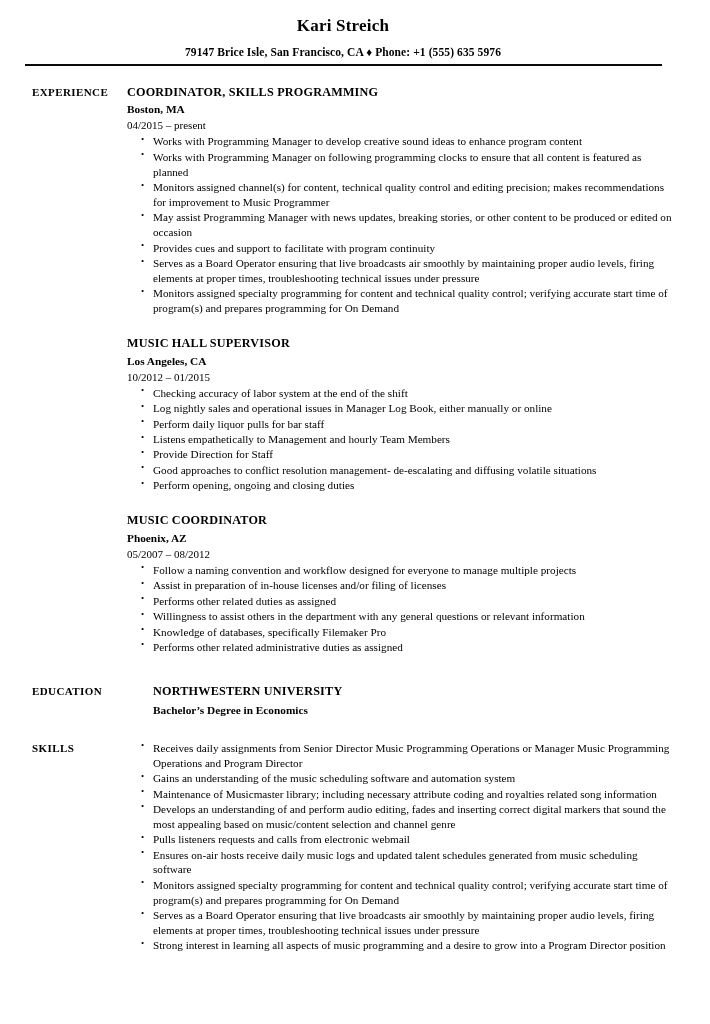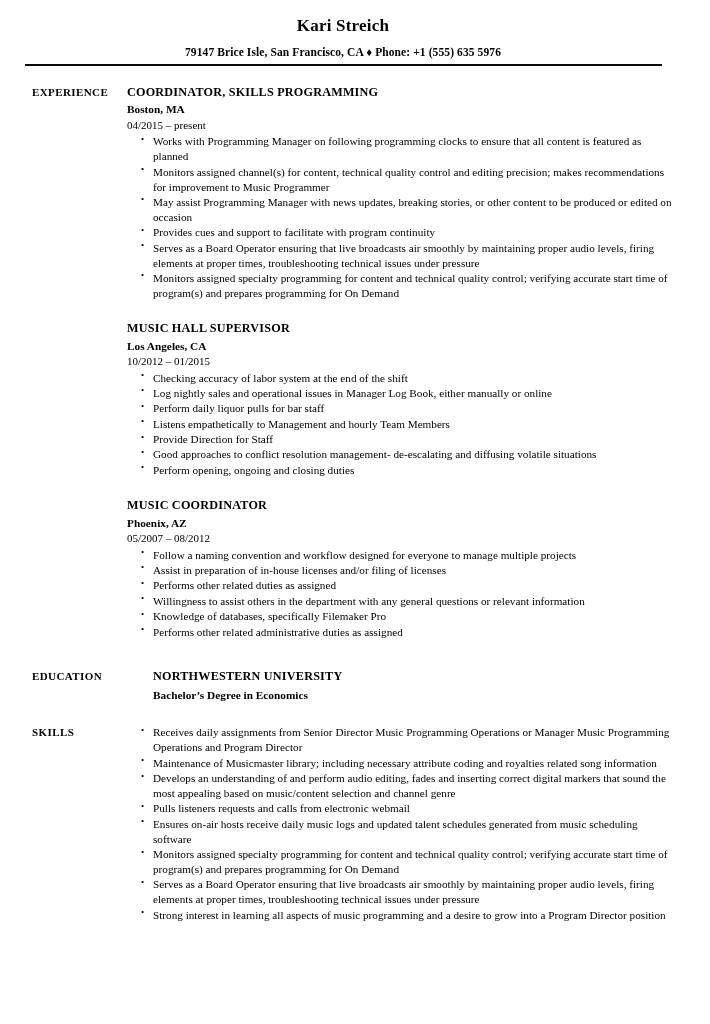--- a/index.html
+++ b/index.html
@@ -144,20 +144,21 @@
 
   <div class="section sec-experience">
     <div class="section-label">EXPERIENCE</div>
     <div class="section-body">
 
       <div class="job">
         <div class="job-title">COORDINATOR, SKILLS PROGRAMMING</div>
         <div class="job-location">Boston, MA</div>
         <div class="job-dates">04/2015 – present</div>
         <ul class="bullets">
+          <li>Works with Programming Manager to develop creative sound ideas to enhance program content</li>
           <li>Works with Programming Manager on following programming clocks to ensure that all content is featured as planned</li>
           <li>Monitors assigned channel(s) for content, technical quality control and editing precision; makes recommendations for improvement to Music Programmer</li>
           <li>May assist Programming Manager with news updates, breaking stories, or other content to be produced or edited on occasion</li>
           <li>Provides cues and support to facilitate with program continuity</li>
           <li>Serves as a Board Operator ensuring that live broadcasts air smoothly by maintaining proper audio levels, firing elements at proper times, troubleshooting technical issues under pressure</li>
           <li>Monitors assigned specialty programming for content and technical quality control; verifying accurate start time of program(s) and prepares programming for On Demand</li>
         </ul>
       </div>
 
       <div class="job">
@@ -198,20 +199,21 @@
       <div class="edu-school">NORTHWESTERN UNIVERSITY</div>
       <div class="edu-degree">Bachelor’s Degree in Economics</div>
     </div>
   </div>
 
   <div class="section sec-skills">
     <div class="section-label">SKILLS</div>
     <div class="section-body">
       <ul class="bullets">
         <li>Receives daily assignments from Senior Director Music Programming Operations or Manager Music Programming Operations and Program Director</li>
+        <li>Gains an understanding of the music scheduling software and automation system</li>
         <li>Maintenance of Musicmaster library; including necessary attribute coding and royalties related song information</li>
         <li>Develops an understanding of and perform audio editing, fades and inserting correct digital markers that sound the most appealing based on music/content selection and channel genre</li>
         <li>Pulls listeners requests and calls from electronic webmail</li>
         <li>Ensures on-air hosts receive daily music logs and updated talent schedules generated from music scheduling software</li>
         <li>Monitors assigned specialty programming for content and technical quality control; verifying accurate start time of program(s) and prepares programming for On Demand</li>
         <li>Serves as a Board Operator ensuring that live broadcasts air smoothly by maintaining proper audio levels, firing elements at proper times, troubleshooting technical issues under pressure</li>
         <li>Strong interest in learning all aspects of music programming and a desire to grow into a Program Director position</li>
       </ul>
     </div>
   </div>

